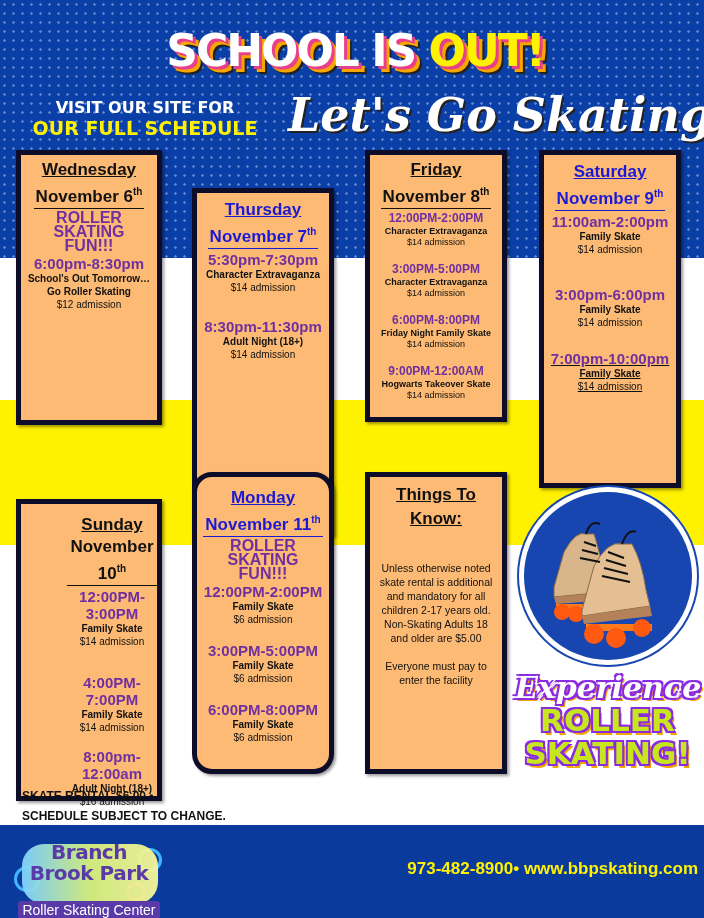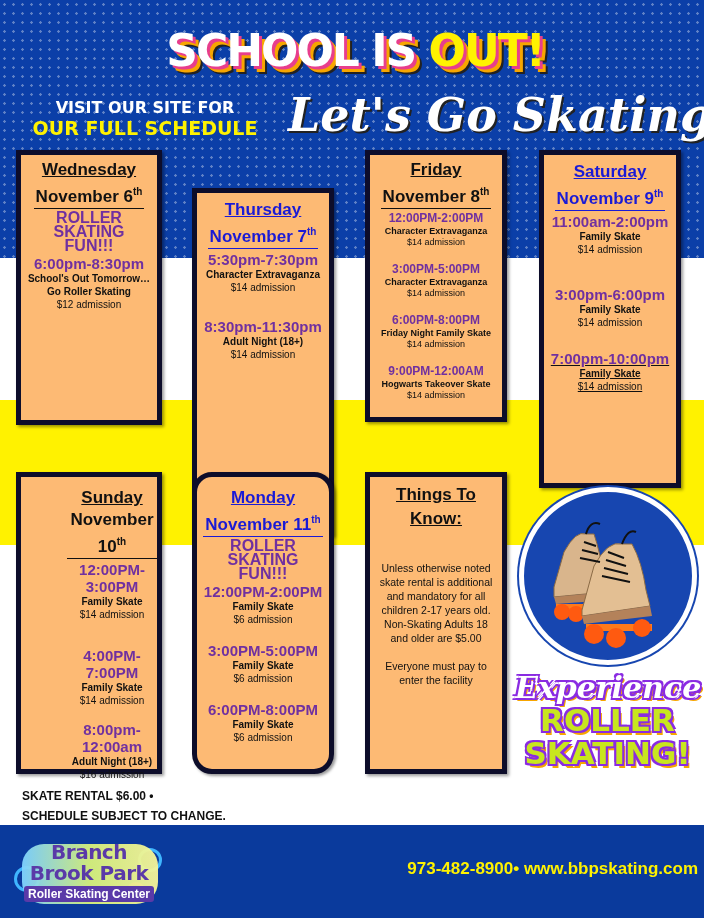--- a/index.html
+++ b/index.html
@@ -47,21 +47,21 @@
     text-shadow: 0 0 0 #8a2be2, 2px 2px 0 #8a2be2, -2px -2px 0 #8a2be2, 2px -2px 0 #8a2be2, -2px 2px 0 #8a2be2, 3px 3px 0 #f7a600; }
   .experience .e2 { font-family:"DejaVu Sans", sans-serif; font-weight:900; font-size:31px; color:#c8e61e; line-height:33px;
     text-shadow: 2px 2px 0 #8a2be2, -2px -2px 0 #8a2be2, 2px -2px 0 #8a2be2, -2px 2px 0 #8a2be2, 3px 4px 0 #f7a600; }
 
   .notes { position:absolute; left:22px; top:786px; font-weight:bold; font-size:12px; line-height:20px; color:#111; }
   .logo { position:absolute; left:14px; top:840px; width:150px; height:66px; text-align:center; }
   .logo .blob { position:absolute; left:8px; top:4px; width:136px; height:60px; border-radius:22px;
     background:linear-gradient(90deg,#7fd3ff,#d8f27a,#f6f59a); opacity:0.95; }
   .logo .ring { position:absolute; border-radius:50%; border:3px solid #ff3ba7; }
   .logo .t1, .logo .t2 { position:relative; font-family:"DejaVu Sans", sans-serif; font-weight:900; color:#5a3aa8; font-size:20px; line-height:21px; letter-spacing:-0.5px; }
-  .logo .t3 { position:relative; display:inline-block; background:#5a3aa8; color:#fff; font-weight:bold; font-size:12px; padding:1px 4px; border-radius:3px; margin-top:1px; }
+  .logo .t3 { position:relative; display:inline-block; background:#5a3aa8; color:#fff; font-weight:normal; font-size:14px; padding:1px 4px; border-radius:3px; margin-top:17px; }
   .addr { position:absolute; right:6px; top:856px; text-align:right; color:#fff200; font-weight:bold; font-size:17px; line-height:25px; }
   .addr sup { font-size:10px; }
 </style>
 </head>
 <body>
 
 <div class="poster">
   <div class="bg-blue"></div>
   <div class="bg-white1"></div>
   <div class="bg-yellow"></div>
@@ -140,21 +140,21 @@
       <div class="ev">Family Skate</div>
       <div class="price">$14 admission</div>
     </div>
     <div class="slot" style="margin-top:21px;text-decoration:underline;">
       <div class="time">7:00pm-10:00pm</div>
       <div class="ev">Family Skate</div>
       <div class="price">$14 admission</div>
     </div>
   </div>
 
-  <div class="card" style="left:16px;top:472px;width:146px;height:302px;padding-left:46px;">
+  <div class="card" style="left:16px;top:499px;width:146px;height:302px;padding-left:46px;">
     <div class="day" style="margin-top:10px;">Sunday</div>
     <div class="date"><span>November 10</span><sup>th</sup></div>
     <div class="slot">
       <div class="time">12:00PM-3:00PM</div>
       <div class="ev">Family Skate</div>
       <div class="price">$14 admission</div>
     </div>
     <div class="slot" style="margin-top:26px;">
       <div class="time">4:00PM- 7:00PM</div>
       <div class="ev">Family Skate</div>

